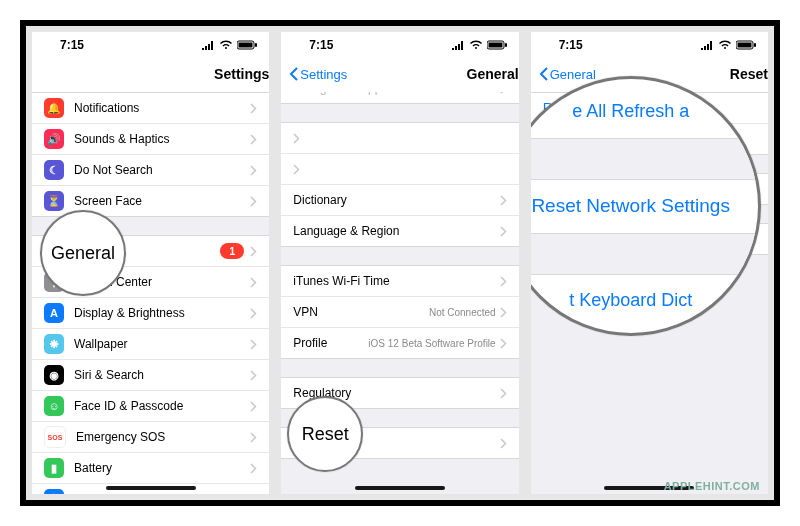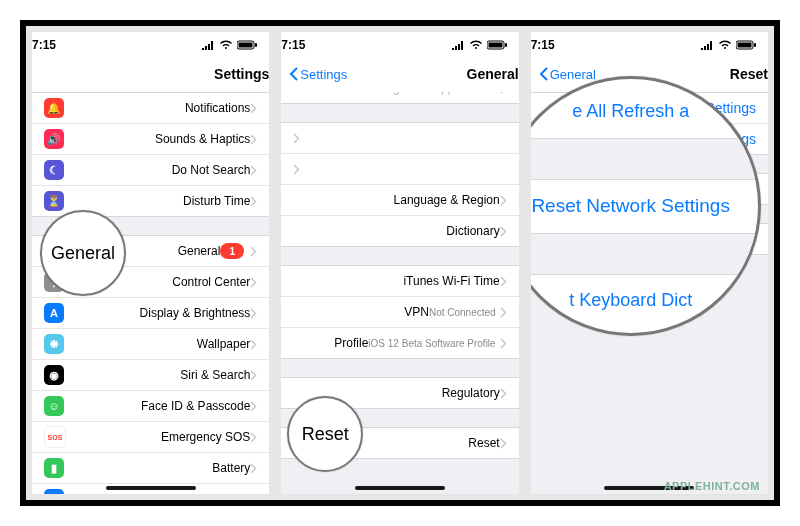--- a/index.html
+++ b/index.html
@@ -1,35 +1,35 @@
 <!DOCTYPE html>
 <html><head>
 <meta charset="utf-8">
 <style>
   html,body{margin:0;padding:0;background:#fff;font-family:-apple-system,Helvetica,Arial,sans-serif;}
   .stage{width:800px;height:526px;position:relative;background:#fff;}
   .frame{position:absolute;left:20px;top:20px;right:20px;bottom:20px;border:6px solid #000;background:#e6e6e6;box-sizing:border-box;overflow:hidden;}
   .panels{display:flex;width:100%;height:100%;box-sizing:border-box;padding:6px 0;}
   .phone{flex:1 1 0;margin:0 6px;background:#fff;position:relative;overflow:hidden;}
   
-  .status{height:22px;display:flex;align-items:center;justify-content:space-between;padding:2px 12px 0 0;font-size:12px;font-weight:600;color:#000;}
+  .status{height:22px;display:flex;align-items:center;justify-content:space-between;padding:2px 12px 0 28px;font-size:12px;font-weight:600;color:#000;}
   .status .right{display:flex;gap:4px;align-items:center;font-size:11px;}
   .status svg{display:block;}
   
   .navbar{height:36px;border-bottom:3px solid #404040;display:flex;align-items:center;justify-content:flex-end;position:relative;}
   .navbar .title{font-weight:600;font-size:14px;color:#000;}
   .navbar .back{position:absolute;left:8px;display:flex;align-items:center;gap:2px;color:#0a7aff;font-size:13px;}
   .navbar .back svg{width:9px;height:14px;}
   
   .scroll{position:absolute;left:0;right:0;top:60px;bottom:0;overflow:hidden;background:#efeff4;}
   .group{background:#fff;border-top:1px solid #d7d7d9;border-bottom:1px solid #d7d7d9;margin-bottom:18px;}
   .row{height:30px;display:flex;align-items:center;padding:0 12px;position:relative;border-bottom:1px solid #e6e6e8;}
   .row:last-child{border-bottom:none;}
   .row .icon{width:20px;height:20px;border-radius:5px;margin-right:10px;display:flex;align-items:center;justify-content:center;color:#fff;font-size:11px;font-weight:700;flex:0 0 20px;}
-  .row .label{font-size:12px;color:#000;flex:1 1 auto;white-space:nowrap;text-align:right;}
+  .row .label{font-size:12px;color:#000;flex:1 1 auto;white-space:nowrap;}
   .row .value{font-size:10px;color:#8a8a8e;margin-right:4px;white-space:nowrap;}
   .row .badge{min-width:16px;height:16px;border-radius:8px;background:#ff3b30;color:#fff;font-size:10px;font-weight:600;display:flex;align-items:center;justify-content:center;margin-right:6px;padding:0 4px;}
   .row .chev{color:#c7c7cc;}
   .row .chev svg{width:7px;height:11px;display:block;}
   .row-blue .label{color:#0a7aff;font-size:14px;}
   .home-ind{position:absolute;bottom:4px;left:50%;transform:translateX(-50%);width:90px;height:4px;border-radius:3px;background:#000;opacity:.9;}
   
   .mag{position:absolute;border:2px solid #777;border-radius:50%;background:#fff;display:flex;align-items:center;justify-content:center;overflow:hidden;box-shadow:0 0 0 1px rgba(0,0,0,.05);}
   .mag .mtext{font-size:22px;color:#000;}
   .mag3{border:3px solid #777;}
@@ -102,21 +102,21 @@
                 <span class="chev">
                   <svg viewBox="0 0 7 11">
                     <path d="M1 1l4.5 4.5L1 10" stroke="#c7c7cc" stroke-width="1.5" fill="none"></path>
                   </svg>
                 </span>
               </div>
          <div class="row">
                 <span class="icon" style="background:#5856d6">
                   <span>⏳</span>
                 </span>
-                <span class="label">Disturb Time</span>
+                <span class="label">Screen Face</span>
                 <span class="chev">
                   <svg viewBox="0 0 7 11">
                     <path d="M1 1l4.5 4.5L1 10" stroke="#c7c7cc" stroke-width="1.5" fill="none"></path>
                   </svg>
                 </span>
               </div>
        </div>
        <div class="group">
          <div class="row">
                 <span class="icon" style="background:#8e8e93">
@@ -278,29 +278,29 @@
                 </span>
               </div>
          <div class="row">
                 <span class="chev">
                   <svg viewBox="0 0 7 11">
                     <path d="M1 1l4.5 4.5L1 10" stroke="#c7c7cc" stroke-width="1.5" fill="none"></path>
                   </svg>
                 </span>
               </div>
          <div class="row">
+                <span class="label">Dictionary</span>
+                <span class="chev">
+                  <svg viewBox="0 0 7 11">
+                    <path d="M1 1l4.5 4.5L1 10" stroke="#c7c7cc" stroke-width="1.5" fill="none"></path>
+                  </svg>
+                </span>
+              </div>
+         <div class="row">
                 <span class="label">Language &amp; Region</span>
-                <span class="chev">
-                  <svg viewBox="0 0 7 11">
-                    <path d="M1 1l4.5 4.5L1 10" stroke="#c7c7cc" stroke-width="1.5" fill="none"></path>
-                  </svg>
-                </span>
-              </div>
-         <div class="row">
-                <span class="label">Dictionary</span>
                 <span class="chev">
                   <svg viewBox="0 0 7 11">
                     <path d="M1 1l4.5 4.5L1 10" stroke="#c7c7cc" stroke-width="1.5" fill="none"></path>
                   </svg>
                 </span>
               </div>
        </div>
        <div class="group">
          <div class="row">
                 <span class="label">iTunes Wi-Fi Time</span>

